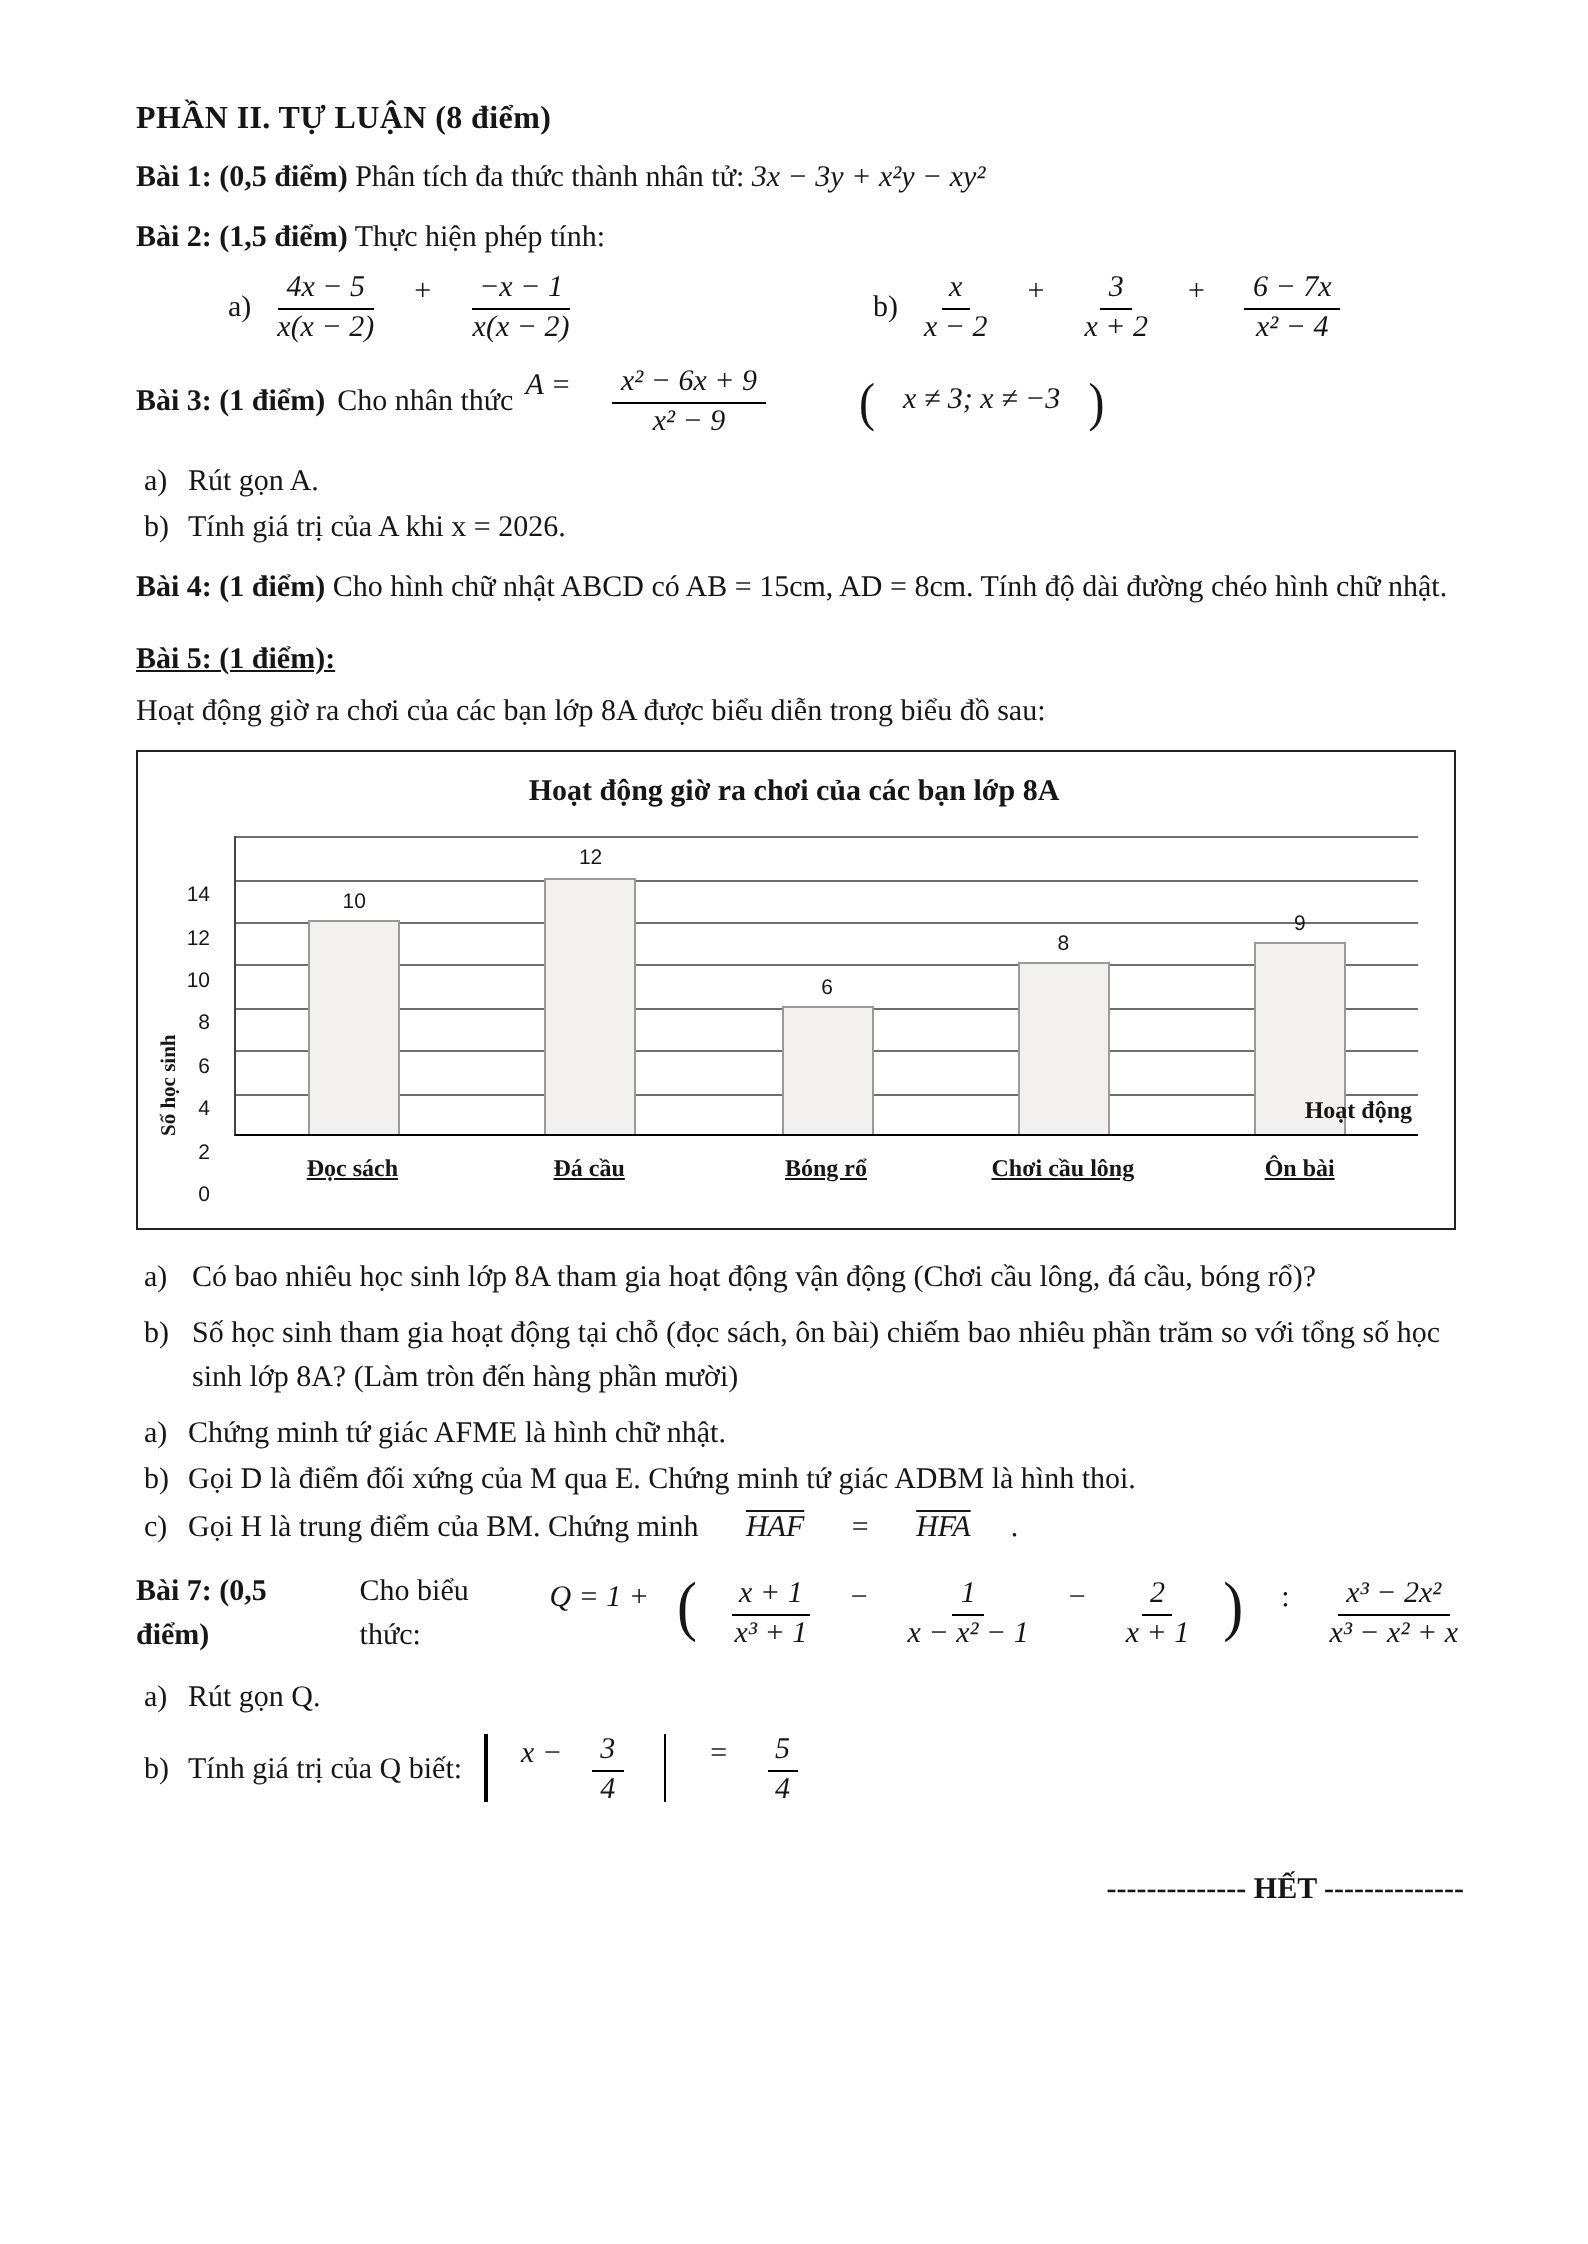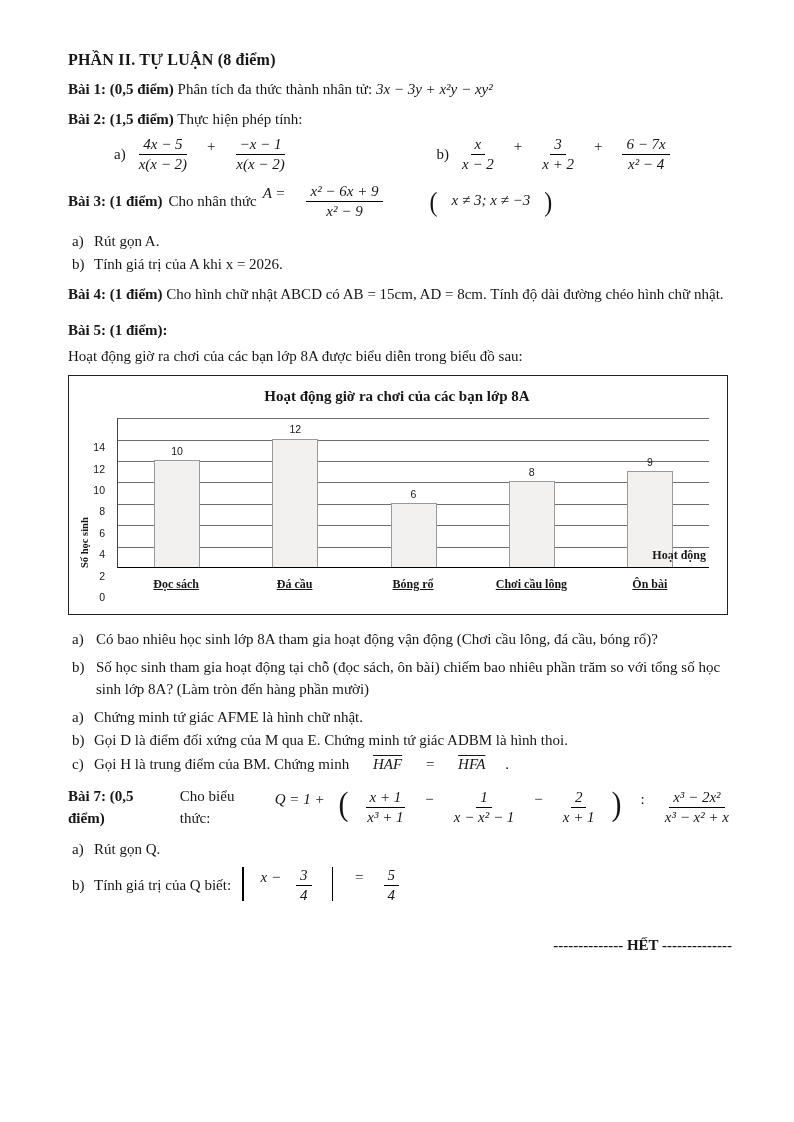--- a/index.html
+++ b/index.html
@@ -134,21 +134,21 @@
   <div class="item">
     <span class="ilabel">b)</span>
     <span class="itext">Tính giá trị của A khi x = 2026.</span>
   </div>
 
   <p class="line sec">
     <b>Bài 4: (1 điểm)</b>
     <span>Cho hình chữ nhật ABCD có AB = 15cm, AD = 8cm. Tính độ dài đường chéo hình chữ nhật.</span>
   </p>
 
-  <p class="line" style="margin-top:14px;">
+  <p class="line" style="margin-top:14px;text-decoration:underline;">
     <b>Bài 5: (1 điểm):</b>
   </p>
   <p class="line">Hoạt động giờ ra chơi của các bạn lớp 8A được biểu diễn trong biểu đồ sau:</p>
 
   <div class="chart-box">
     <div class="chart-title">Hoạt động giờ ra chơi của các bạn lớp 8A</div>
     <div class="chart-area">
       <div class="ylab">Số học sinh</div>
       <div class="ticks" id="ticks">
           <div style="top: 150px;">0</div>

